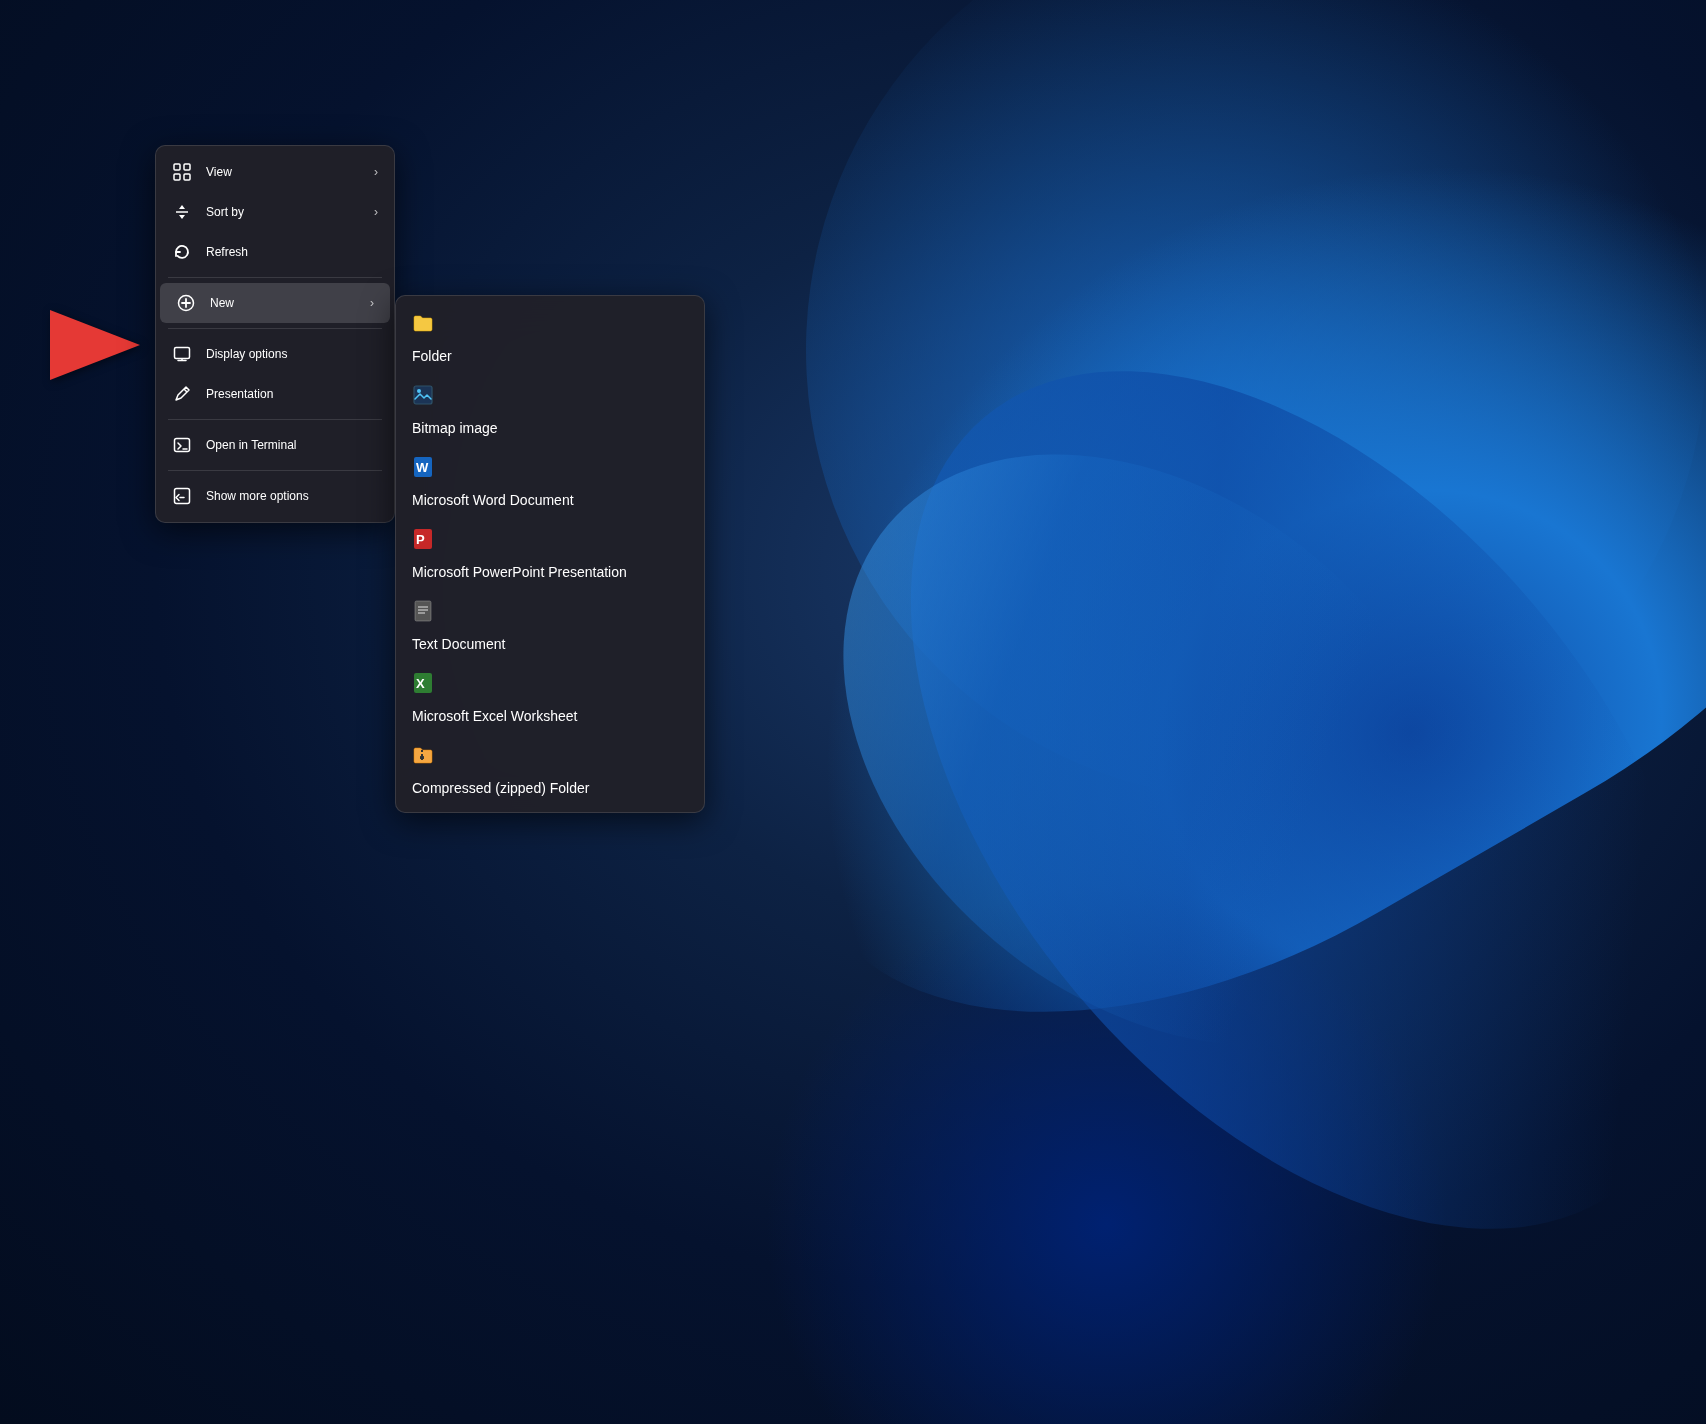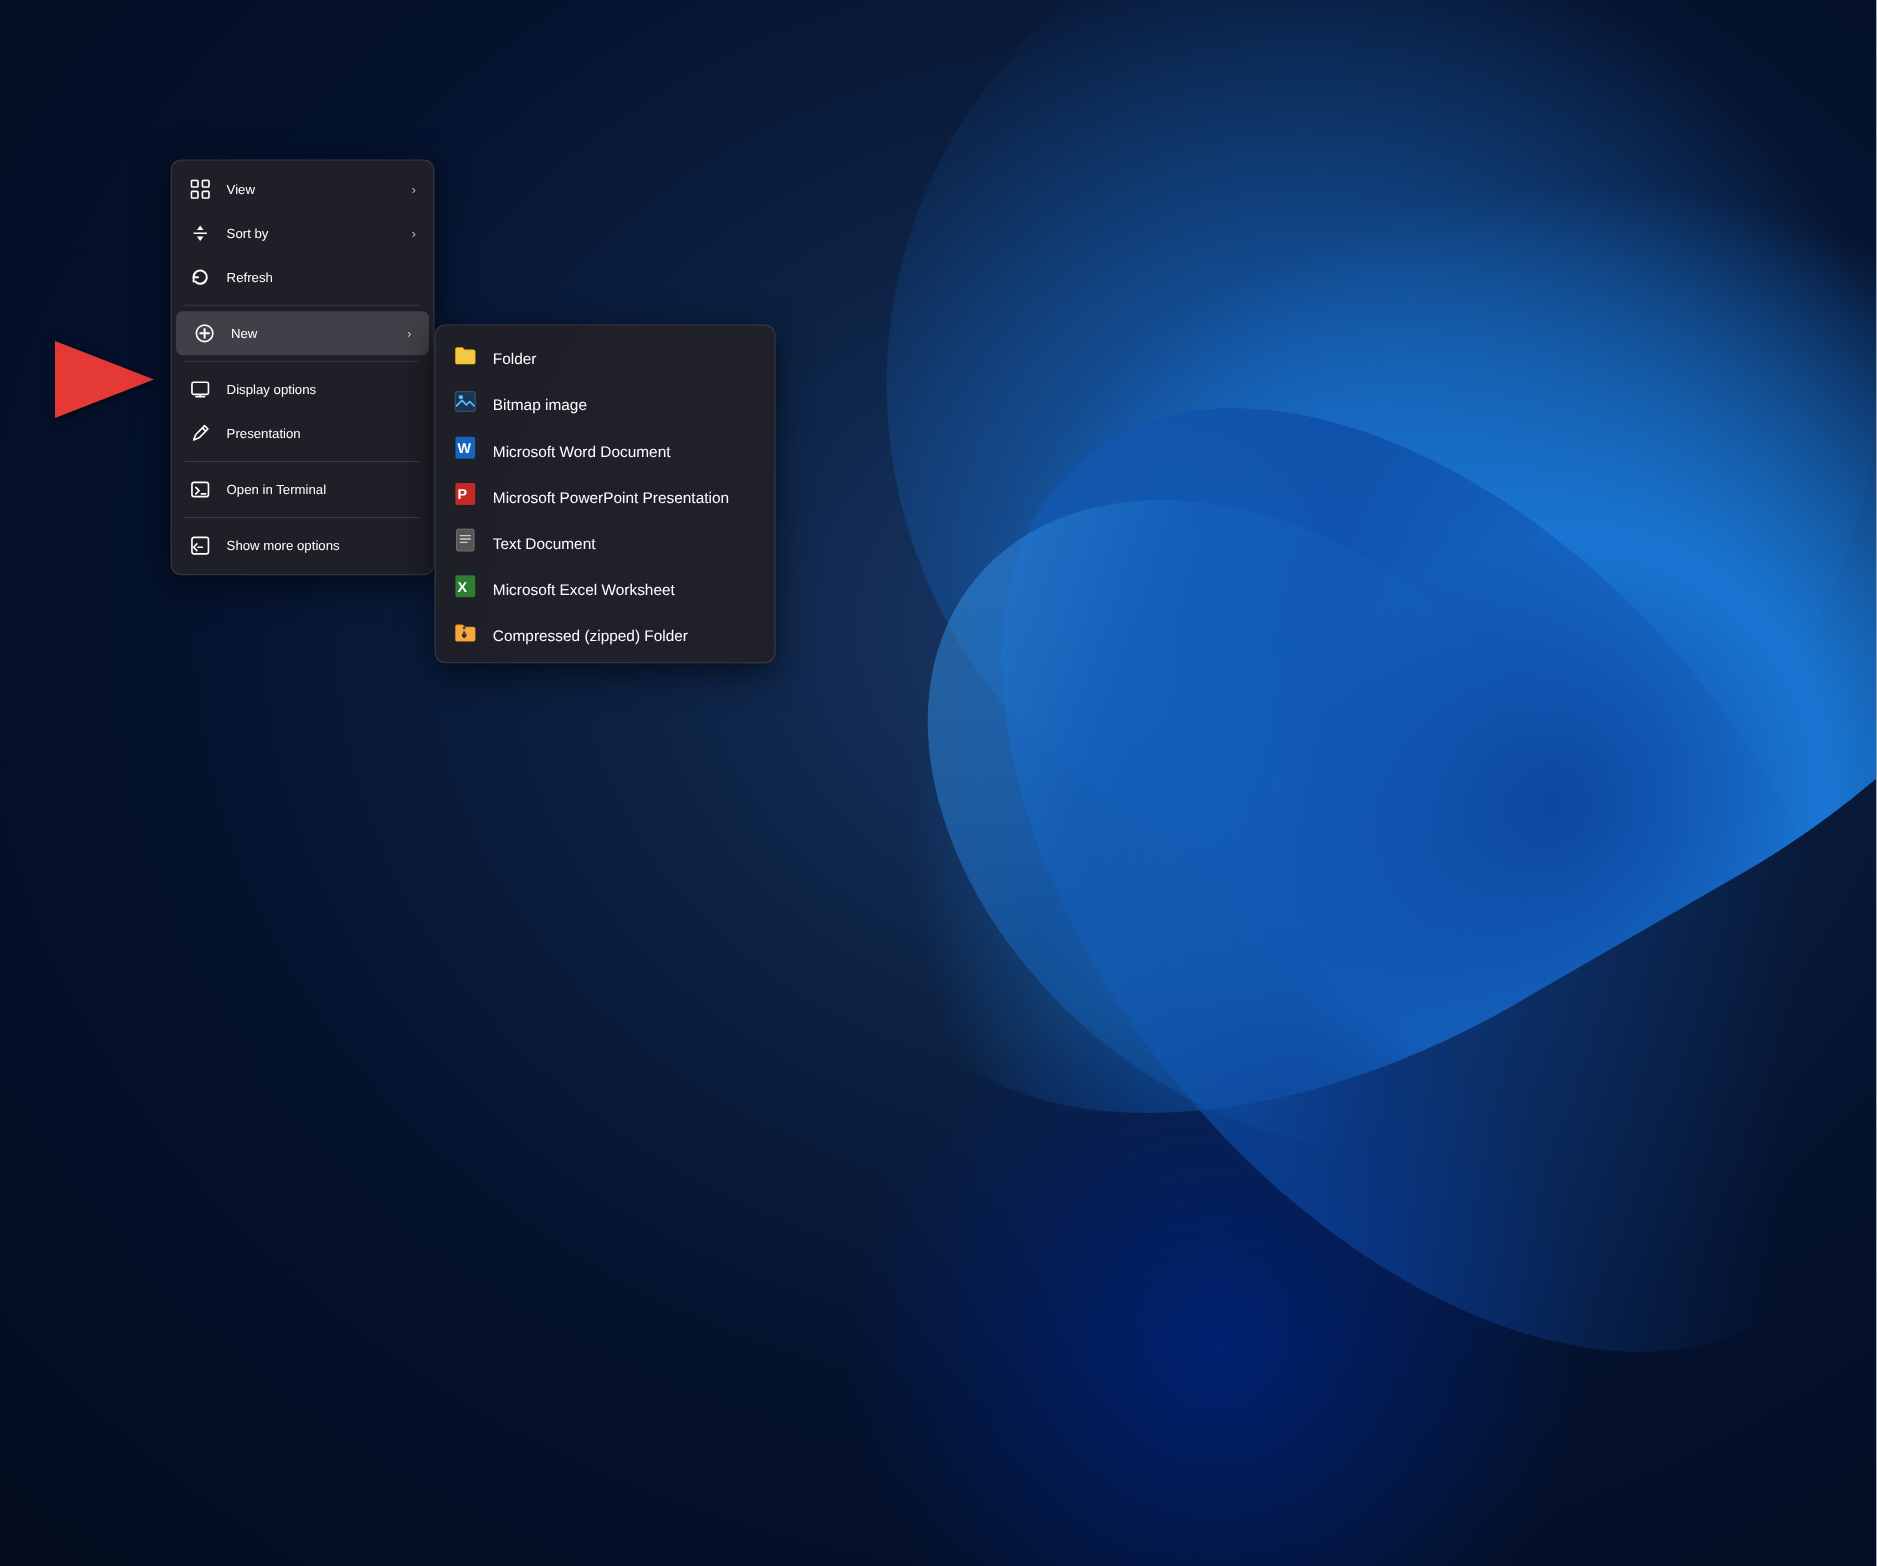--- a/index.html
+++ b/index.html
@@ -154,26 +154,27 @@
       border-radius: 10px;
       padding: 6px 0;
       width: 310px;
       box-shadow: 0 8px 32px rgba(0,0,0,0.6);
       backdrop-filter: blur(20px);
       border: 1px solid rgba(255,255,255,0.12);
     }
 
     .submenu-item {
       display: flex;
-      align-items: flex-end;
+      align-items: flex-start;
       padding: 10px 16px;
       cursor: pointer;
       color: #fff;
       font-size: 14px;
       gap: 14px;
+      flex-direction: column;
     }
 
     .submenu-item .icon {
       width: 22px;
       height: 22px;
       display: flex;
       align-items: center;
       justify-content: center;
       flex-shrink: 0;
     }

